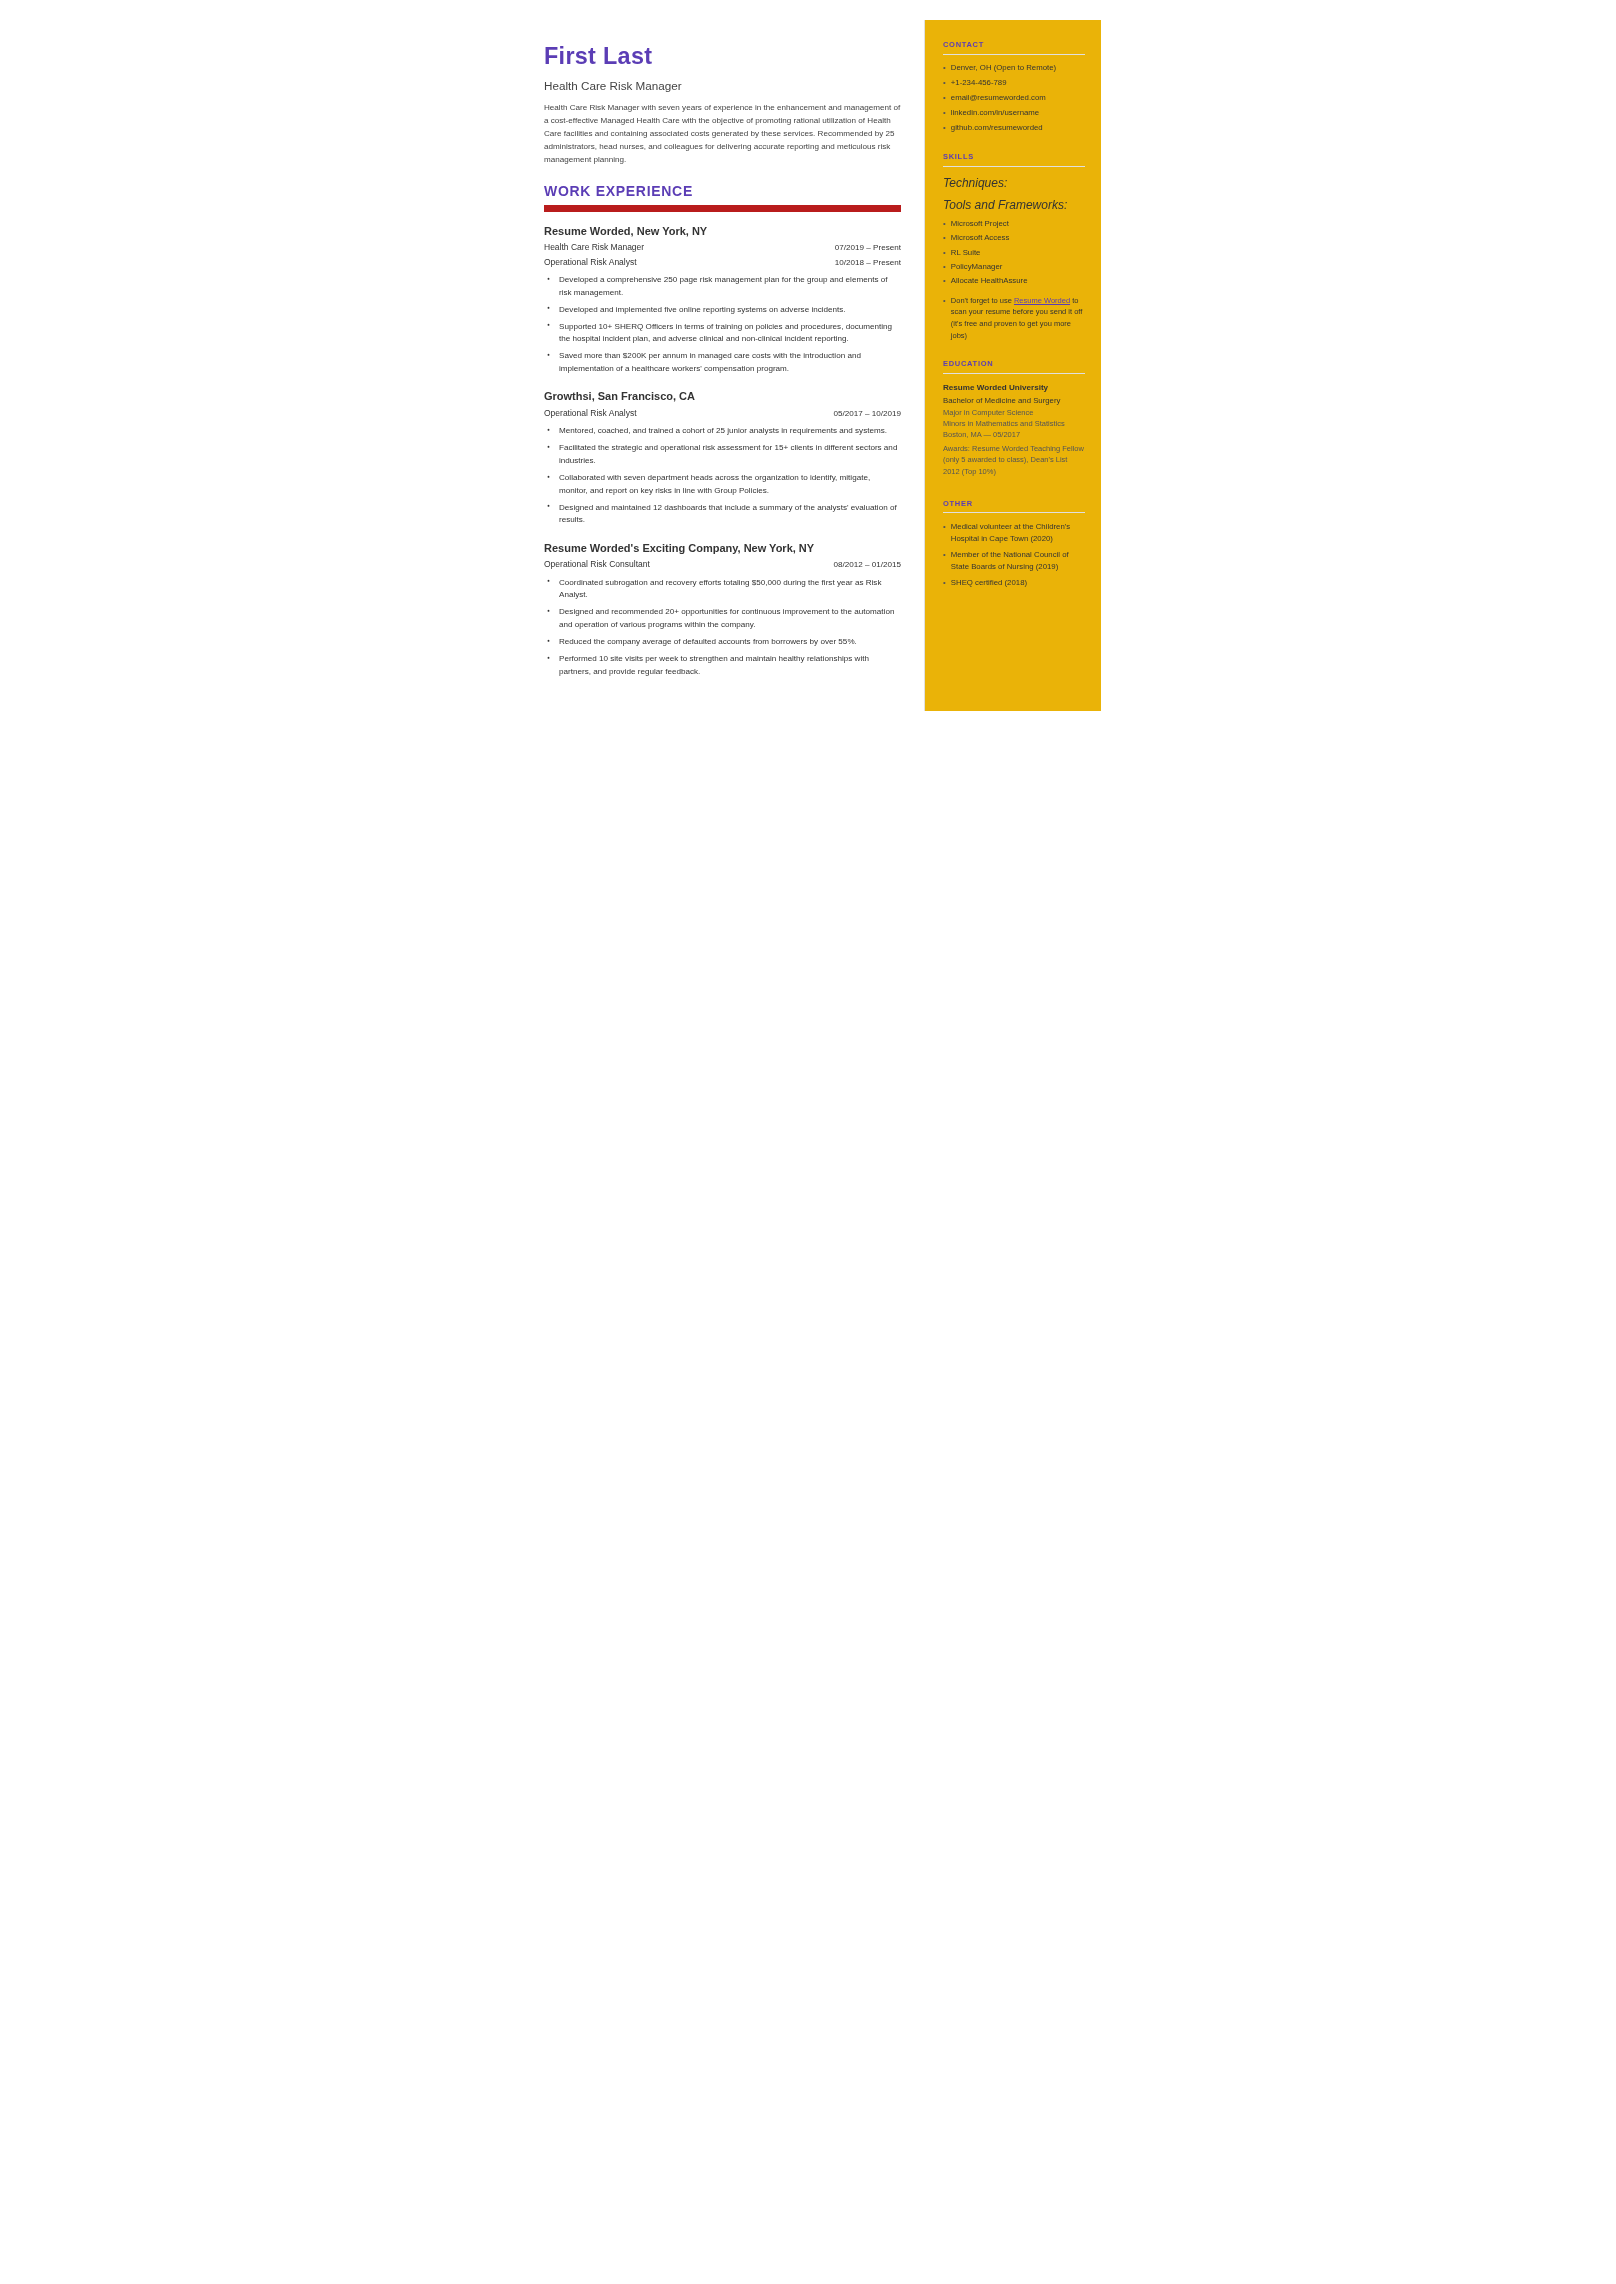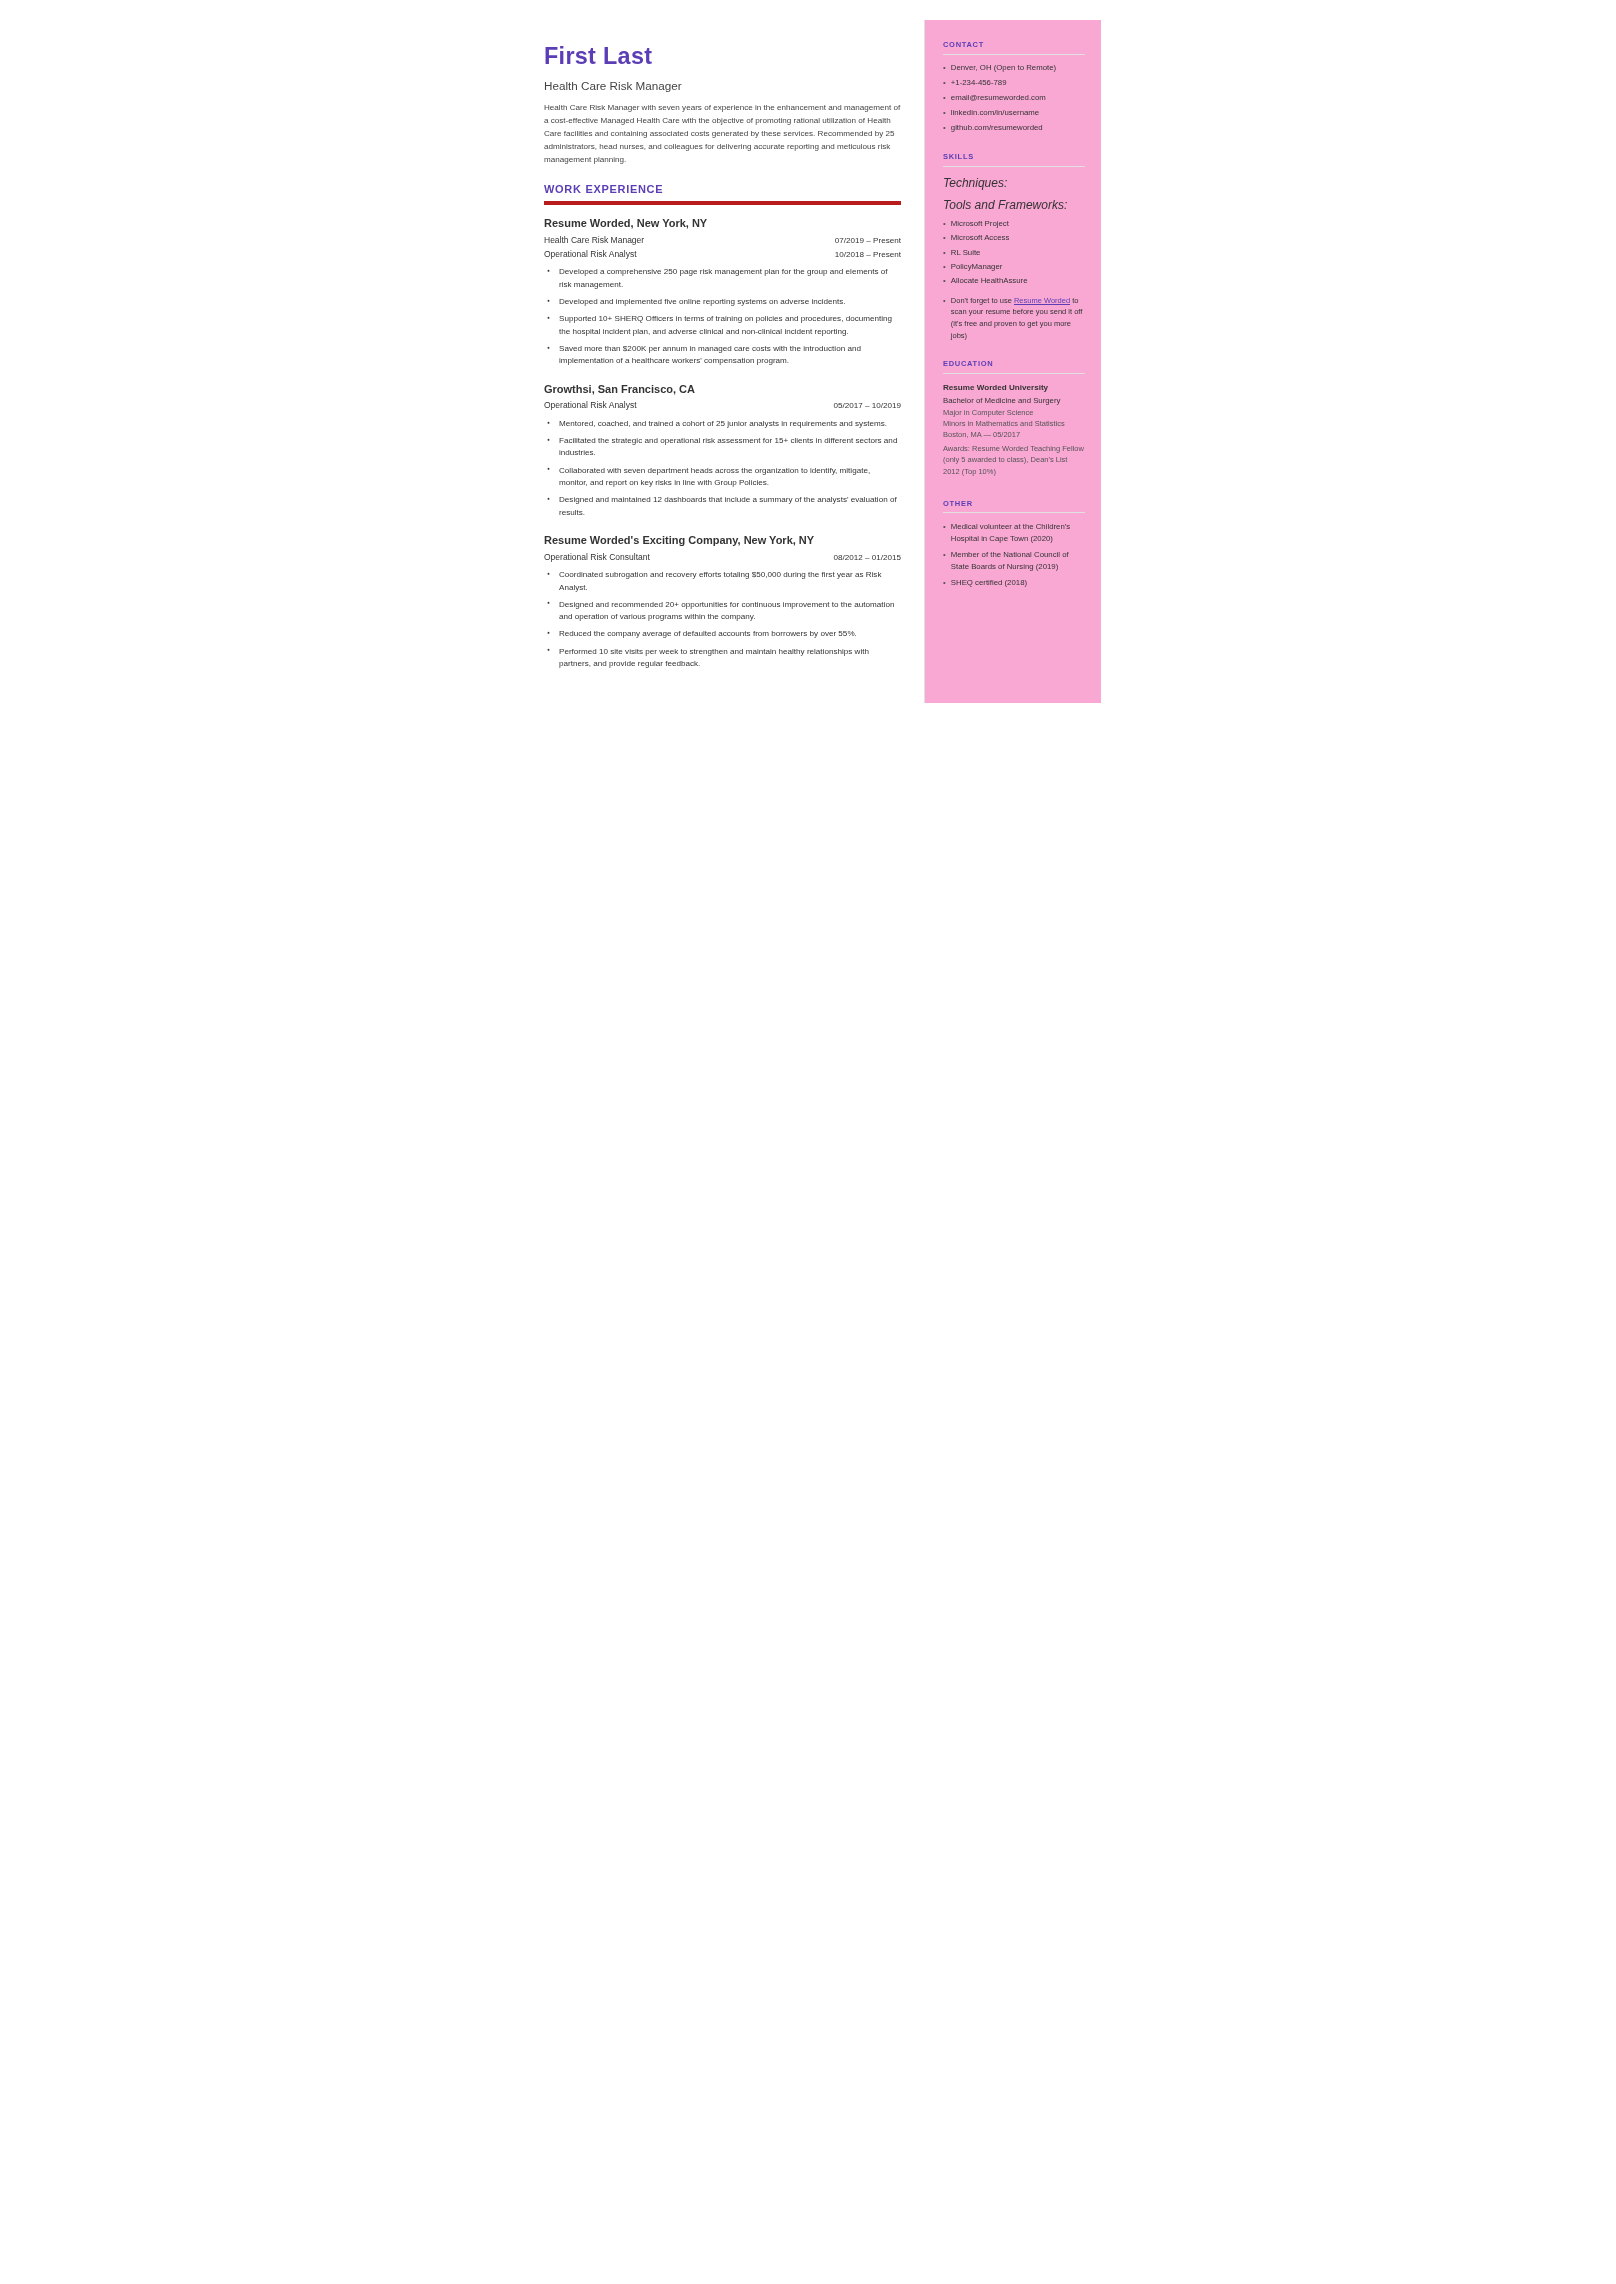--- a/index.html
+++ b/index.html
@@ -40,26 +40,26 @@
       margin-top: 2.6px;
       margin-bottom: 7.8px;
     }
     .summary {
       font-size: 8.1px;
       color: #444;
       line-height: 1.6;
       margin-bottom: 14.3px;
     }
     .section-label {
-      font-size: 11px;
+      font-size: 14px;
       font-weight: 700;
       color: #5b3db5;
       letter-spacing: 0.7px;
       text-transform: uppercase;
-      border-bottom: 4px solid #b91c1c;
+      border-bottom: 7px solid #b91c1c;
       padding-bottom: 3.3px;
       margin-bottom: 10.4px;
     }
     .company-block {
       margin-bottom: 13px;
     }
     .company-name {
       font-weight: 700;
       font-size: 11px;
       margin-bottom: 2px;
@@ -98,21 +98,21 @@
       left: 0;
       top: 0.7px;
       font-size: 4.6px;
       color: #333;
     }
 
     
     .right-col {
       width: 176px;
       padding: 19.5px 16.3px 19.5px 18px;
-      background: #f9a8d4;
+      background: #eab308;
     }
     .right-section {
       margin-bottom: 17px;
     }
     .right-section-label {
       font-size: 7.5px;
       font-weight: 700;
       color: #5b3db5;
       letter-spacing: 0.7px;
       text-transform: uppercase;

